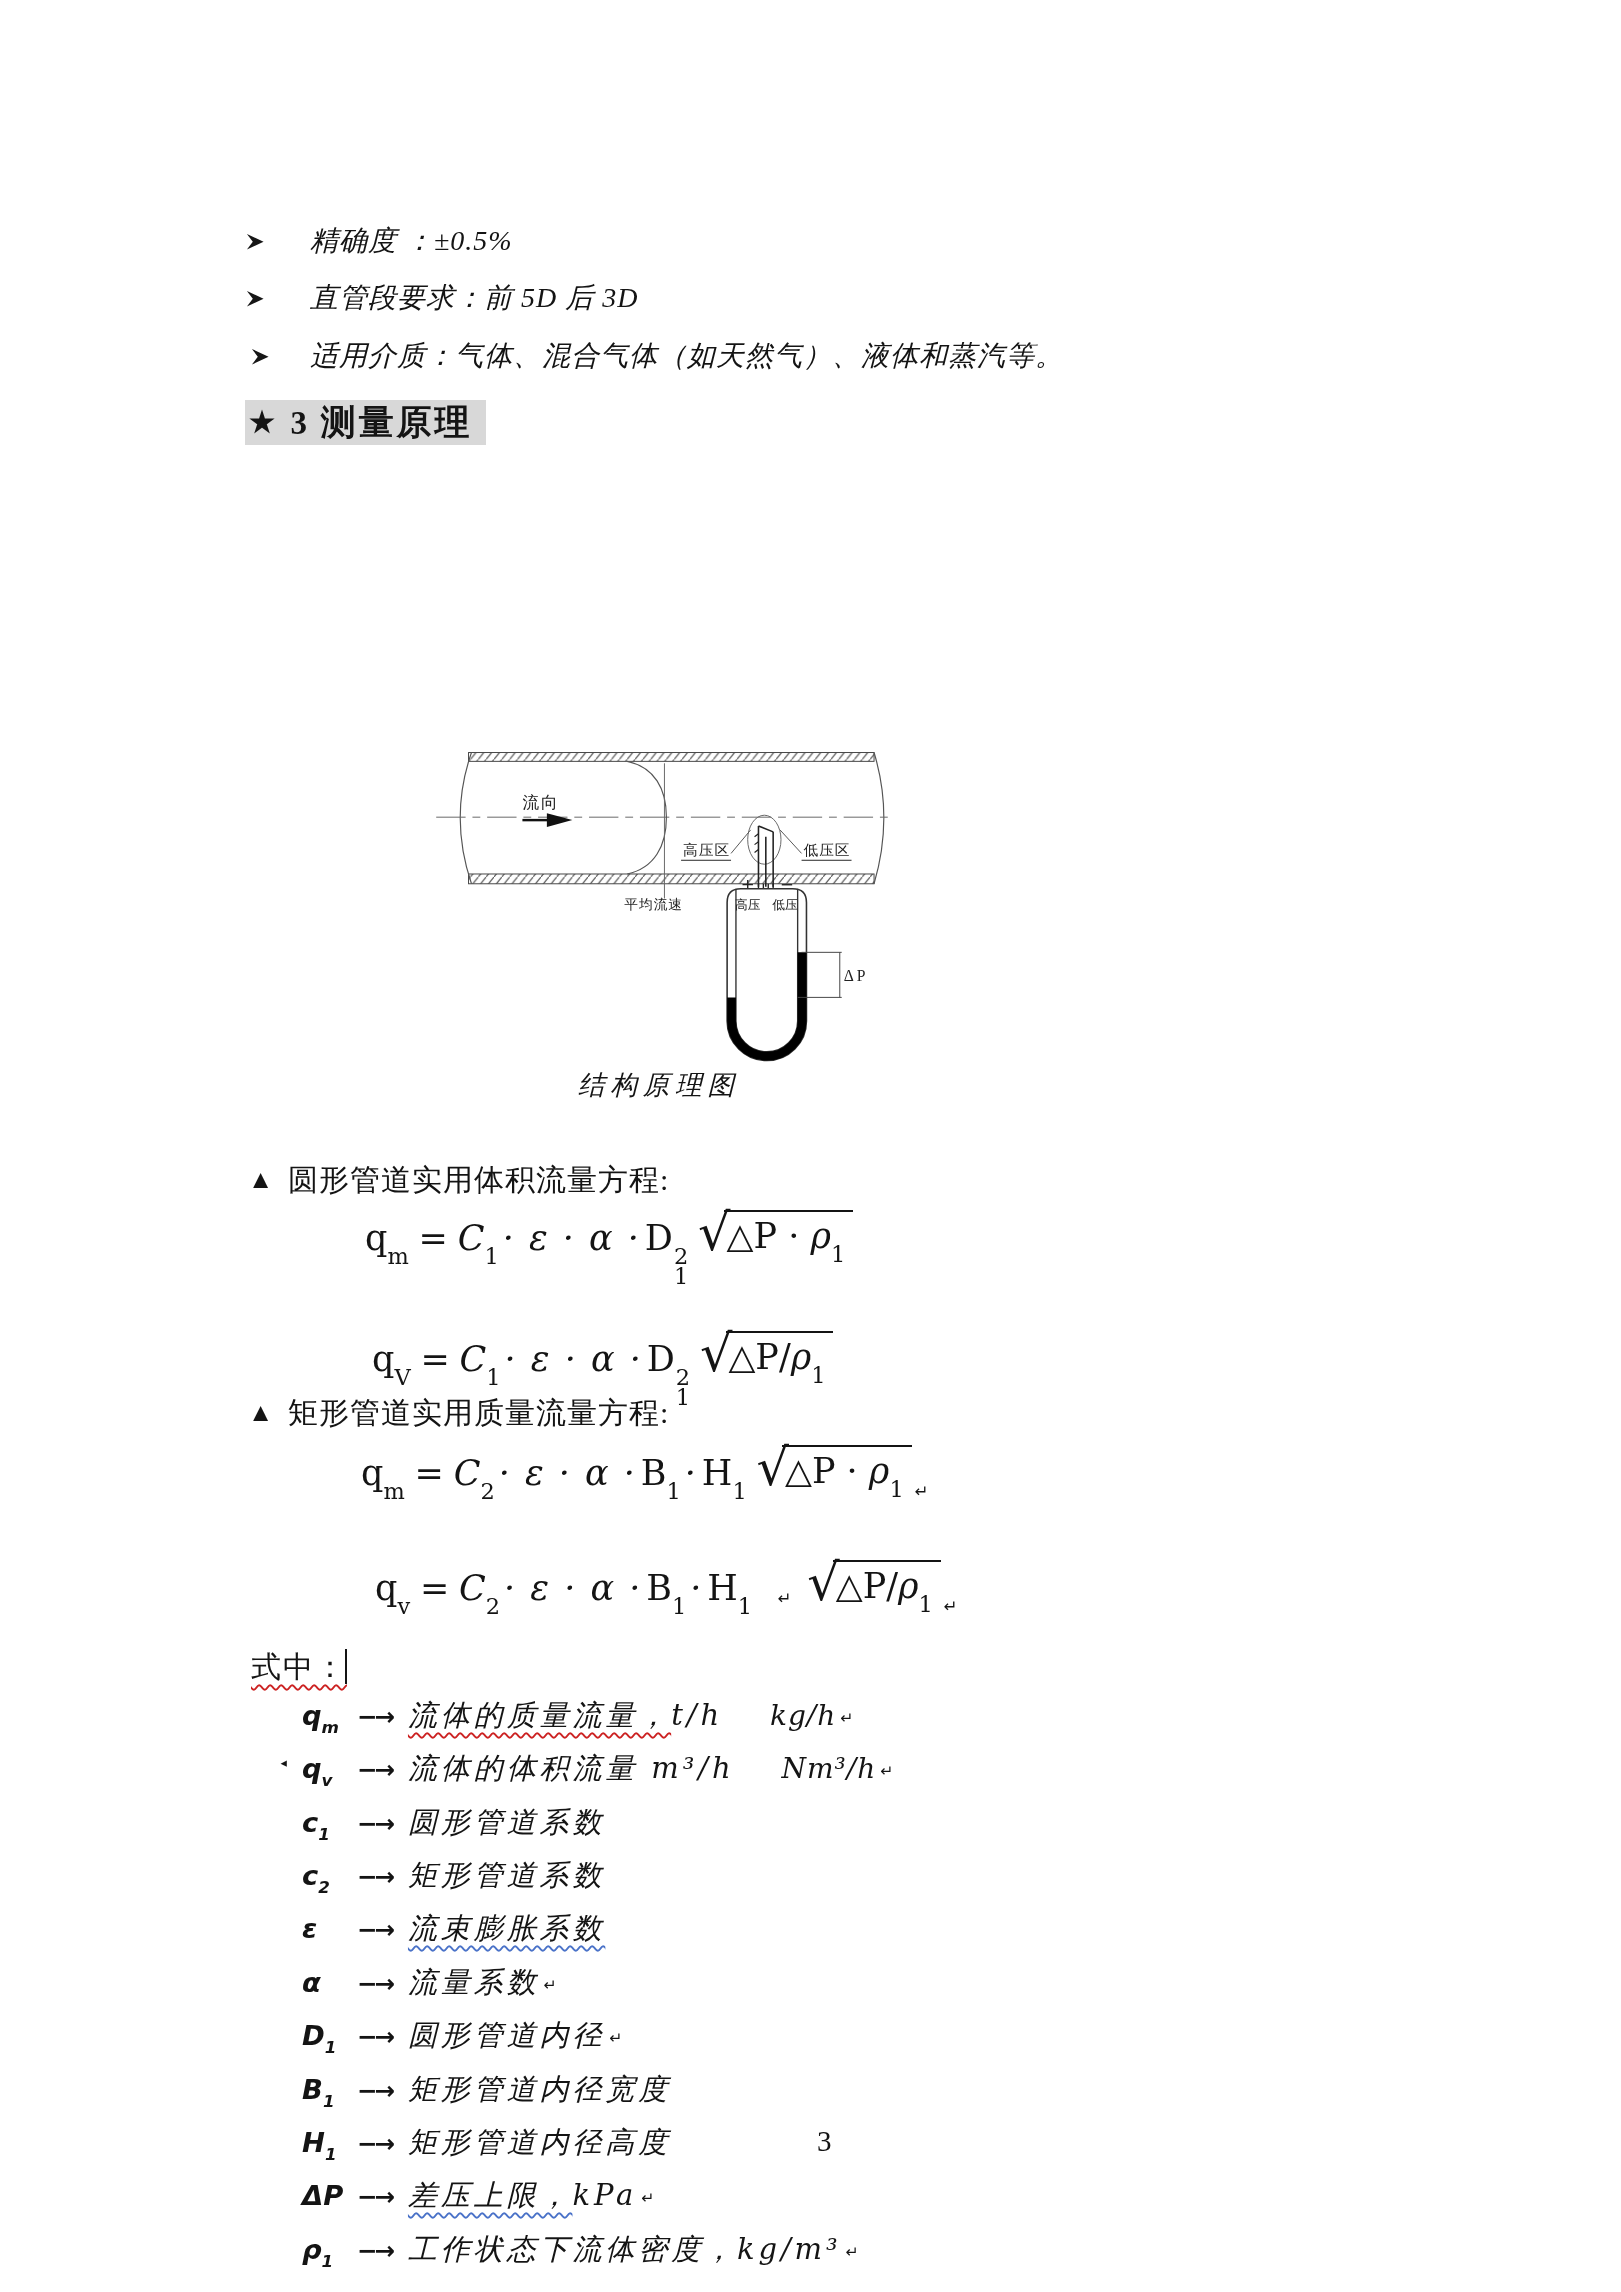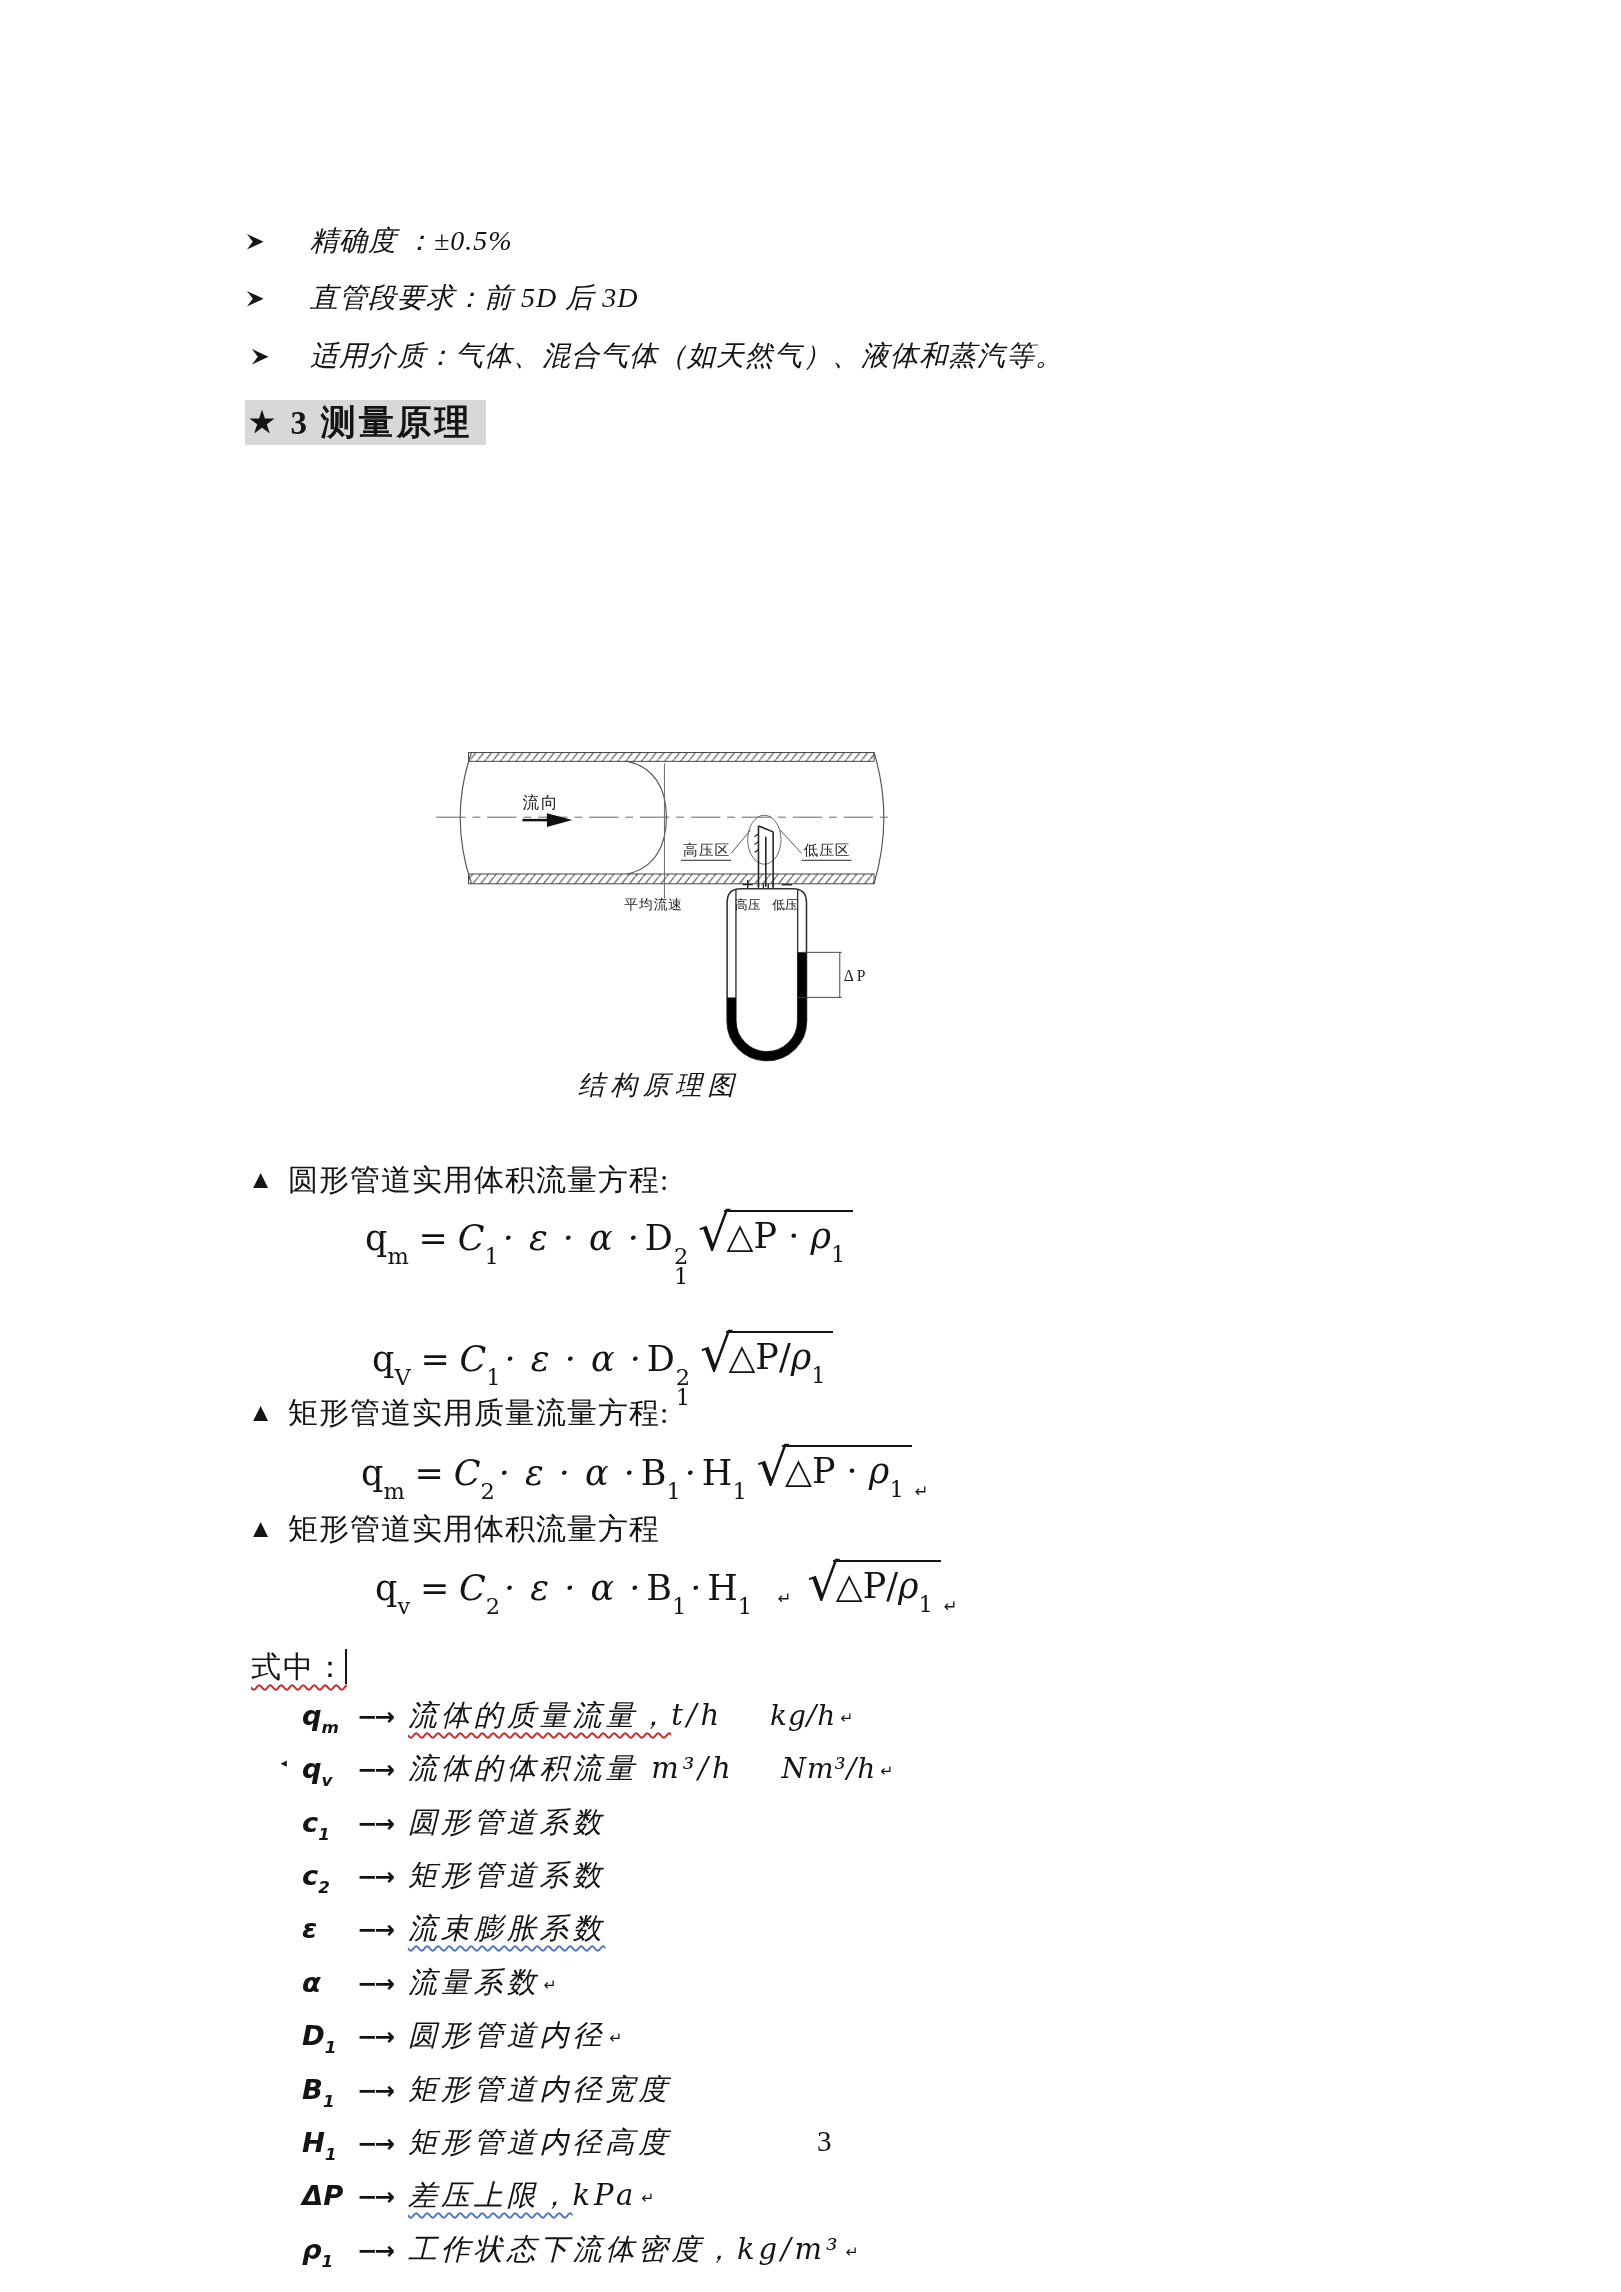--- a/index.html
+++ b/index.html
@@ -145,21 +145,20 @@
       <line x1="414" y1="273" x2="459" y2="273"></line>
       <line x1="457" y1="227" x2="457" y2="273"></line>
     </g>
     <text x="461" y="256" font-size="16" fill="#222" font-family="Liberation Serif, DejaVu Serif, serif">Δ P</text>
   </svg>
 
   <div class="caption">结构原理图</div>
 
   <div class="sec" style="top:1160px"><span class="tri">▲</span><span>圆形管道实用体积流量方程:</span></div>
   <div class="sec" style="top:1393px"><span class="tri">▲</span><span>矩形管道实用质量流量方程:</span></div>
-  <div class="sec" style="top:1509px"><span class="tri">▲</span><span>矩形管道实用体积流量方程</span></div>
 
   <div class="formula" style="left:365px; top:1210px">
     <span>q</span><sub class="fsub">m</sub><span class="feq">=</span><span class="it">C</span><sub class="fsub">1</sub><span class="fmid">· ε · α ·</span><span>D</span><span class="ss">
         <span>2</span>
         <span>1</span>
       </span><span class="sqrt">
         <span class="rsym">√</span>
         <span class="rbody"><span>△P · </span><span class="it">ρ</span><sub class="fsub">1</sub></span>
       </span>
   </div>

